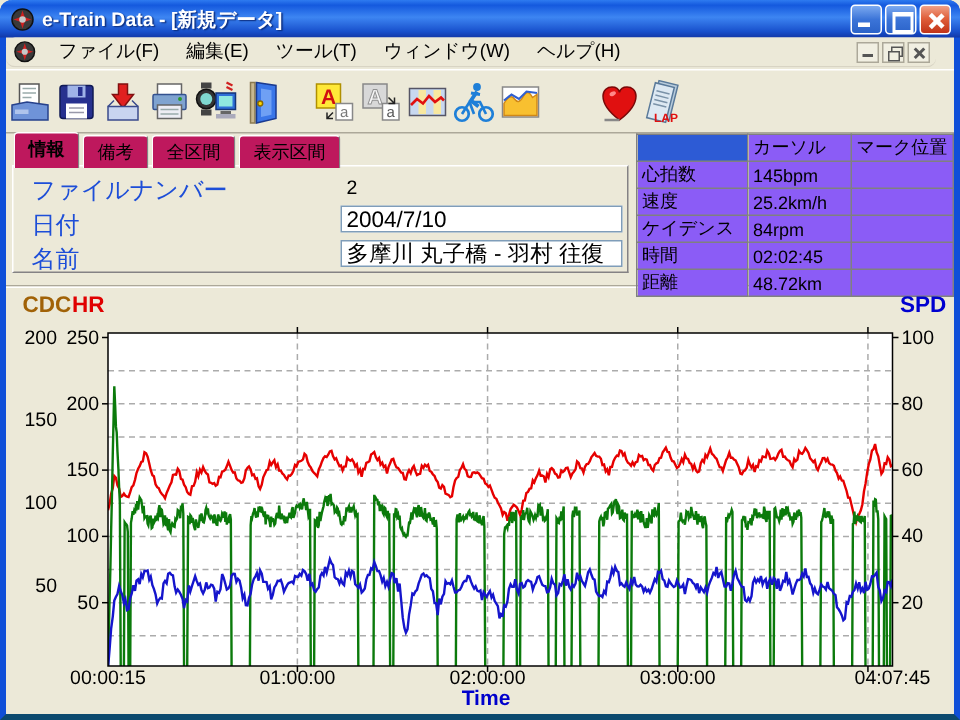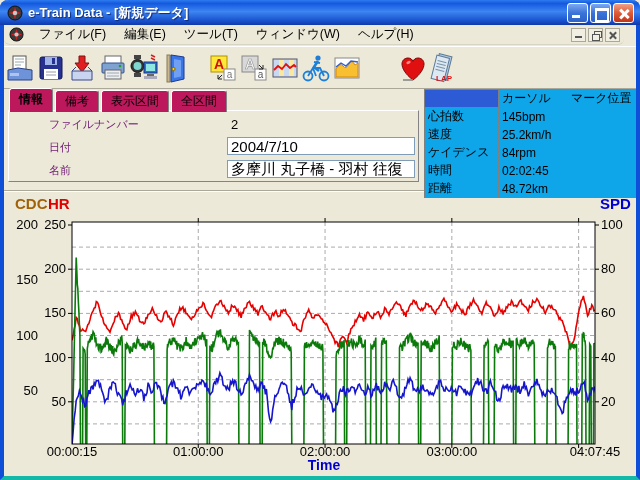--- a/index.html
+++ b/index.html
@@ -1,20 +1,20 @@
 <!DOCTYPE html>
 <html><head>
 <meta charset="utf-8">
 <style>
   * { margin:0; padding:0; box-sizing:border-box; }
   html,body { width:640px; height:480px; overflow:hidden; }
   body { font-family:"Liberation Sans", sans-serif; background:#ECE9D8; position:relative; }
 
   .window { position:absolute; inset:0; background:#ECE9D8;
-            border-left:4px solid #0F4FD8; border-right:4px solid #0F4FD8; border-bottom:4px solid #14b8a6;
+            border-left:4px solid #0F4FD8; border-right:4px solid #0F4FD8; border-bottom:4px solid #0c4a6e;
             border-radius:8px 8px 0 0; }
 
   
   .titlebar { position:absolute; left:-4px; right:-4px; top:0; height:25px;
               background:linear-gradient(180deg,#2E7BF0 0%,#1459DE 14%,#3D85F2 46%,#1850CC 84%,#1238A8 100%);
               border-radius:8px 8px 0 0; display:flex; align-items:center; }
   .titlebar .app-ico { width:16px; height:16px; margin:0 5px 0 7px; flex:0 0 auto; }
   .title-text { color:#fff; font-weight:bold; font-size:13px; text-shadow:1px 1px 1px #0A2A7A; white-space:nowrap; }
   .winbtns { position:absolute; right:6px; top:3px; display:flex; gap:2px; }
   .wbtn { width:21px; height:20px; border-radius:3px; border:1px solid #fff; position:relative; }
@@ -48,30 +48,30 @@
   .tbtn { width:31px; height:36px; display:flex; align-items:center; justify-content:center; }
   .gap1 { margin-left:17px; } .gap2 { margin-left:34px; }
 
   
   .tabstrip { position:absolute; left:5px; top:91px; height:20px; display:flex; align-items:flex-end; z-index:2; }
   .tab { font-size:12px; padding:2px 9px 2px; background:#be185d; border:1px solid #848284; border-bottom:none;
          border-top-color:#fff; border-left-color:#fff; border-radius:3px 3px 0 0; margin-right:2px; position:relative; top:1px; }
   .tab.active { font-weight:bold; padding-bottom:4px; top:1px; z-index:3; }
   .tabpanel { position:absolute; left:4px; top:110px; width:411px; height:72px; background:#ECE9D8;
               border:1px solid #848284; border-top-color:#fff; border-left-color:#fff; z-index:1; }
-  .frow { position:absolute; left:12px; font-size:11px; color:#701a75; white-space:nowrap;margin-left:28px; }
+  .frow { position:absolute; left:12px; font-size:16px; color:#1d4ed8; white-space:nowrap; }
   .fval { position:absolute; left:222px; font-size:13px; }
   .finput { position:absolute; left:218px; width:188px; height:18px; border:1px solid #7F9DB9;
             font-family:"Liberation Sans",sans-serif; font-size:15px; padding:0 3px; background:#fff; }
   .hsep { position:absolute; left:0; right:0; top:190px; height:2px; border-top:1px solid #ACA899; border-bottom:1px solid #fff; }
 
   
   table.cursor { position:absolute; left:420px; top:89px; border-collapse:collapse; border:1px solid #4A4A4A;
                  font-size:12px; table-layout:fixed; }
-  table.cursor td { border:1px solid #808080; background:#0ea5e9; height:16px; padding:0 3px; white-space:nowrap; overflow:hidden; }
+  table.cursor td { border:1px solid #808080; background:#8b5cf6; height:16px; padding:0 3px; white-space:nowrap; overflow:hidden; }
   table.cursor tr.hdr td { height:17px; }
   td.bluecell { background:#2D5BD5 !important; }
   .c0 { width:74px; } .c1 { width:69px; } .c2 { width:68px; }
 
   
   .axis-head { position:absolute; font-weight:bold; font-size:15px; top:195px; }
   #cdc-head { left:11px; color:#a16207; }
   #hr-head  { left:44px; color:#E00000; }
   #spd-head { left:596px; color:#0000D0; }
   #time-label { position:absolute; left:0; width:640px; top:457px; text-align:center; color:#0000CC; font-weight:bold; font-size:14px; }
@@ -227,22 +227,22 @@
           <path d="M8 9h9M8 12h9M8 15h9M8 18h9" stroke="#7A92A8"></path>
         </g>
         <text x="8" y="28" font-size="8" font-weight="bold" fill="#E01010" font-family="Liberation Sans,sans-serif">LAP</text>
       </svg>
     </div>
   </div>
 
   <div class="tabstrip">
     <div class="tab active">情報</div>
     <div class="tab">備考</div>
+    <div class="tab">全区間</div>
     <div class="tab">表示区間</div>
-    <div class="tab">全区間</div>
   </div>
   <div class="tabpanel">
     <div class="frow" style="top:6px">ファイルナンバー</div>
     <div class="fval" style="top:6px">2</div>
     <div class="frow" style="top:29px">日付</div>
     <input class="finput" style="top: 26px;" value="2004/7/10">
     <div class="frow" style="top:52px">名前</div>
     <input class="finput" style="top: 49px;" value="多摩川 丸子橋 - 羽村 往復">
   </div>
   <div class="hsep"></div>

